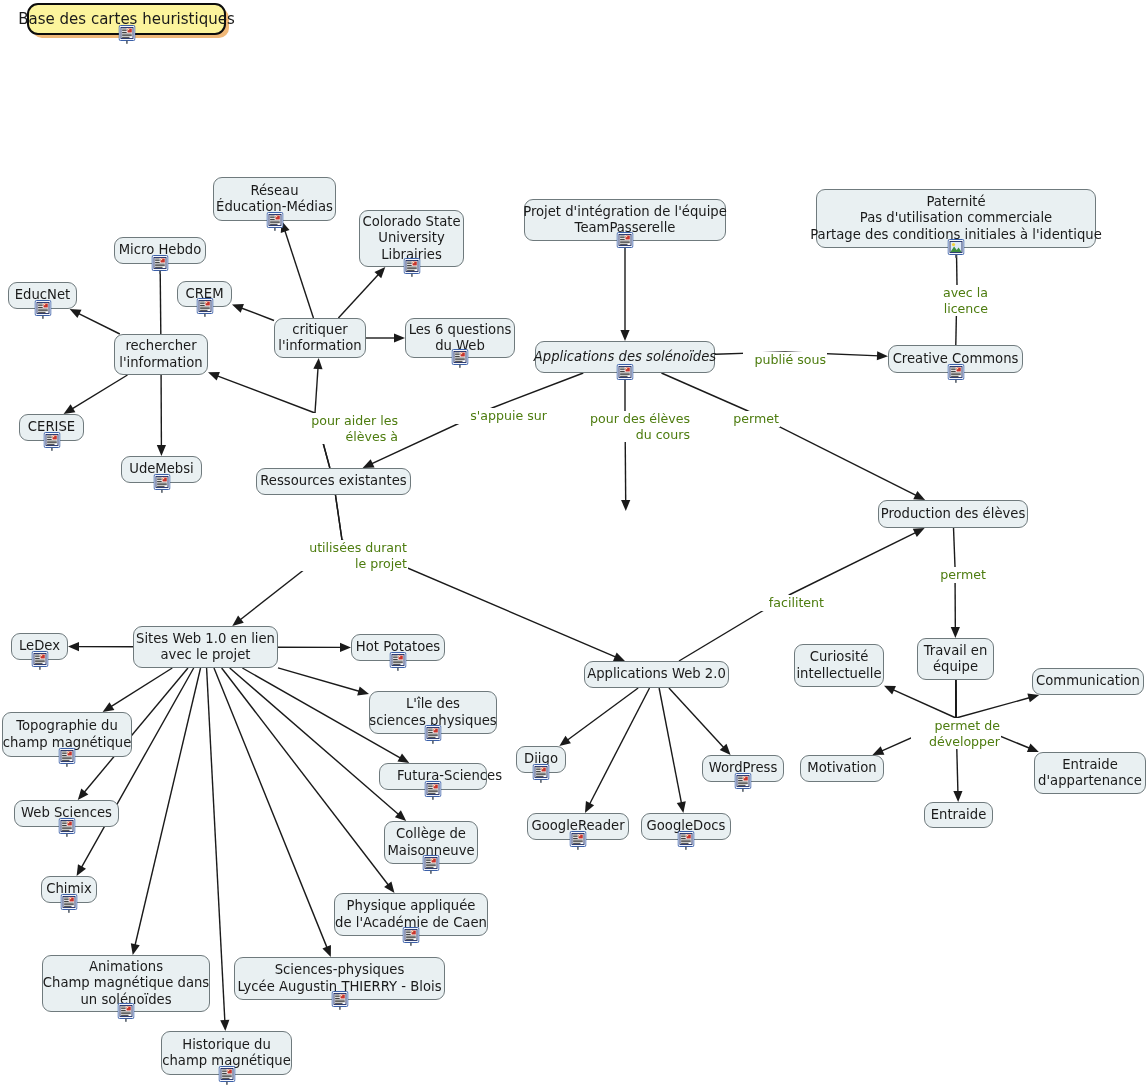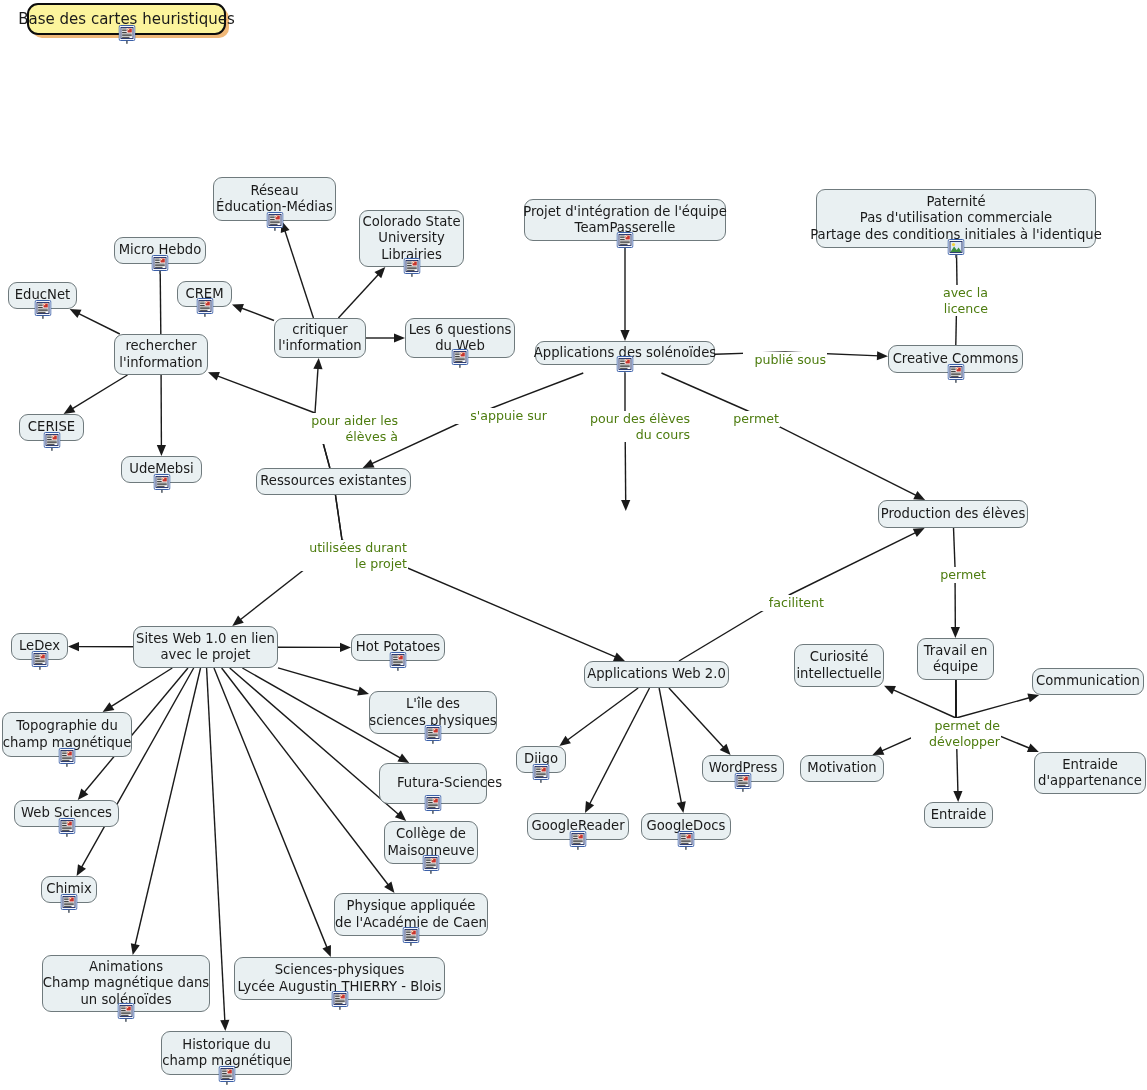--- a/index.html
+++ b/index.html
@@ -308,21 +308,21 @@
     <g fill="#222">
       <rect x="3.6" y="3.6" width="4.6" height="0.85"></rect>
       <rect x="3.6" y="5.3" width="4.6" height="0.85"></rect>
       <rect x="3.6" y="7" width="4.6" height="0.85"></rect>
       <rect x="3.6" y="8.7" width="9.7" height="0.85"></rect>
       <rect x="3.6" y="10.3" width="9.7" height="0.85"></rect>
       <rect x="3.6" y="11.9" width="7.4" height="0.85"></rect>
     </g>
     <rect x="7.6" y="15.5" width="1.6" height="3.3" fill="#57606b"></rect>
   </svg></span></div>
-    <div class="node" style="left: 535px; top: 341px; width: 180px; height: 24px;"><span class="nlabel">Applications des solénoïdes</span><span class="icon"><svg viewBox="0 0 17 19" width="17" height="19">
+    <div class="node" style="left: 535px; top: 341px; width: 180px; height: 32px; font-style: italic;"><span class="nlabel">Applications des solénoïdes</span><span class="icon"><svg viewBox="0 0 17 19" width="17" height="19">
     <rect x="0.5" y="0.5" width="16" height="15" rx="1.5" fill="#f4f6fb" stroke="#3a5fa8" stroke-width="1"></rect>
     <rect x="2.5" y="2.5" width="12" height="11" fill="#fdfdfd" stroke="#1b2a63" stroke-width="0.9"></rect>
     <rect x="9" y="3.5" width="4.3" height="4" fill="#c7342c"></rect>
     <rect x="9.4" y="3.9" width="1.3" height="1.3" fill="#f2e6b0"></rect>
     <g fill="#222">
       <rect x="3.6" y="3.6" width="4.6" height="0.85"></rect>
       <rect x="3.6" y="5.3" width="4.6" height="0.85"></rect>
       <rect x="3.6" y="7" width="4.6" height="0.85"></rect>
       <rect x="3.6" y="8.7" width="9.7" height="0.85"></rect>
       <rect x="3.6" y="10.3" width="9.7" height="0.85"></rect>
@@ -412,21 +412,21 @@
     <g fill="#222">
       <rect x="3.6" y="3.6" width="4.6" height="0.85"></rect>
       <rect x="3.6" y="5.3" width="4.6" height="0.85"></rect>
       <rect x="3.6" y="7" width="4.6" height="0.85"></rect>
       <rect x="3.6" y="8.7" width="9.7" height="0.85"></rect>
       <rect x="3.6" y="10.3" width="9.7" height="0.85"></rect>
       <rect x="3.6" y="11.9" width="7.4" height="0.85"></rect>
     </g>
     <rect x="7.6" y="15.5" width="1.6" height="3.3" fill="#57606b"></rect>
   </svg></span></div>
-    <div class="node" style="left: 379px; top: 763px; width: 108px; height: 41px; padding-left: 41px;"><span class="nlabel">Futura-Sciences</span><span class="icon"><svg viewBox="0 0 17 19" width="17" height="19">
+    <div class="node" style="left: 379px; top: 763px; width: 108px; height: 27px; padding-left: 41px;"><span class="nlabel">Futura-Sciences</span><span class="icon"><svg viewBox="0 0 17 19" width="17" height="19">
     <rect x="0.5" y="0.5" width="16" height="15" rx="1.5" fill="#f4f6fb" stroke="#3a5fa8" stroke-width="1"></rect>
     <rect x="2.5" y="2.5" width="12" height="11" fill="#fdfdfd" stroke="#1b2a63" stroke-width="0.9"></rect>
     <rect x="9" y="3.5" width="4.3" height="4" fill="#c7342c"></rect>
     <rect x="9.4" y="3.9" width="1.3" height="1.3" fill="#f2e6b0"></rect>
     <g fill="#222">
       <rect x="3.6" y="3.6" width="4.6" height="0.85"></rect>
       <rect x="3.6" y="5.3" width="4.6" height="0.85"></rect>
       <rect x="3.6" y="7" width="4.6" height="0.85"></rect>
       <rect x="3.6" y="8.7" width="9.7" height="0.85"></rect>
       <rect x="3.6" y="10.3" width="9.7" height="0.85"></rect>

